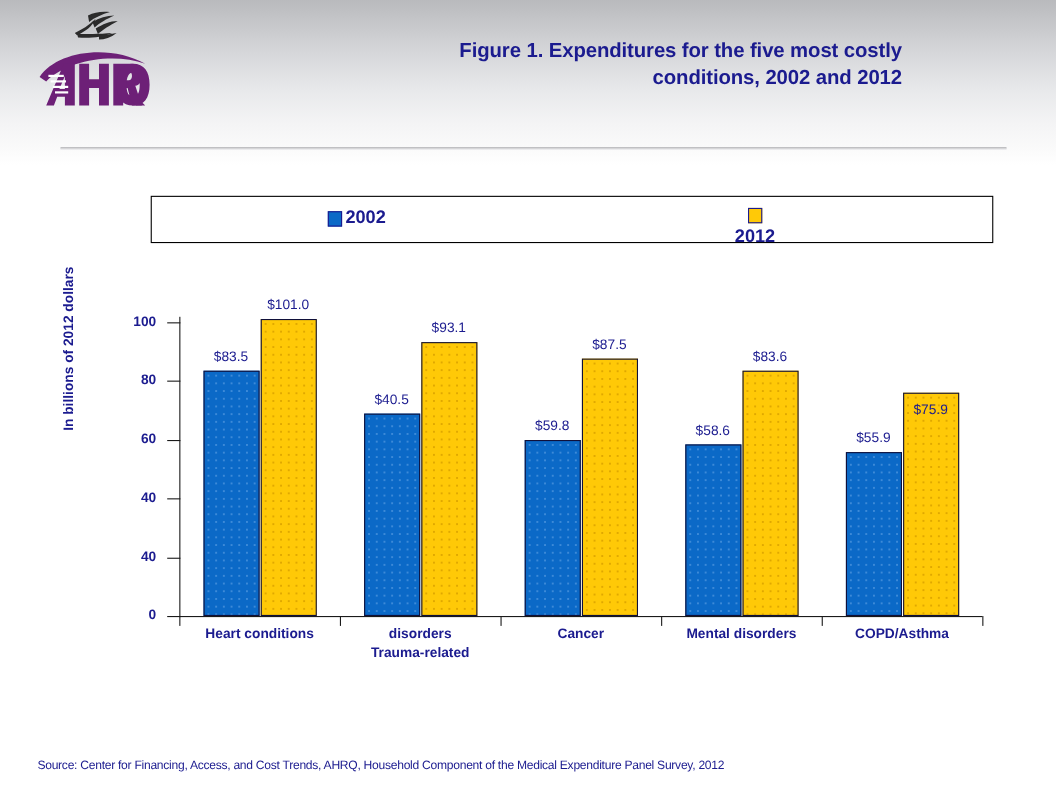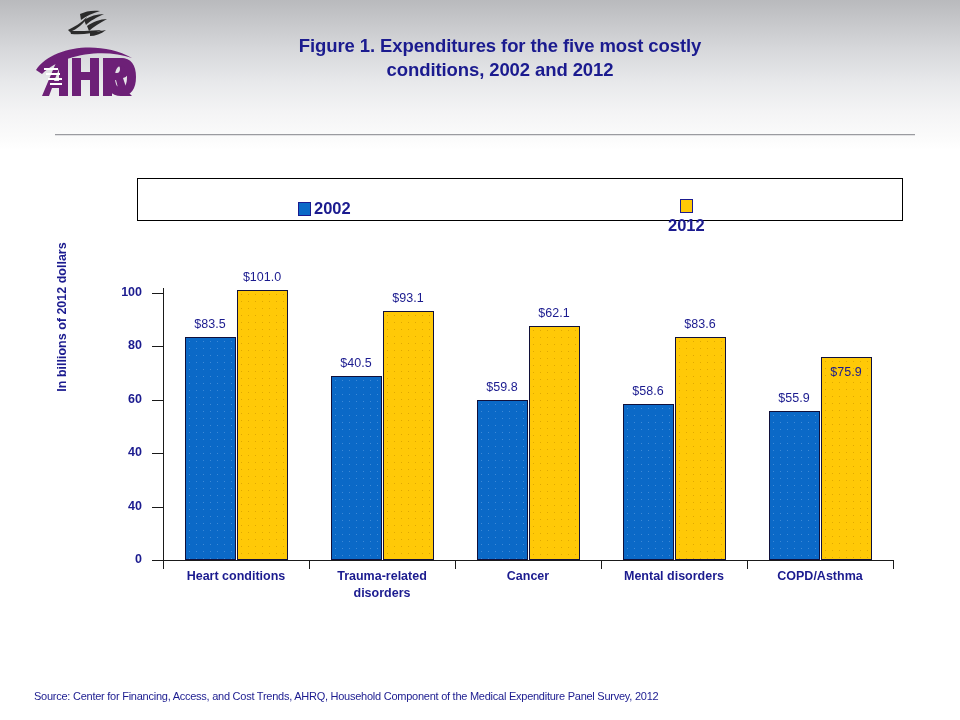--- a/index.html
+++ b/index.html
@@ -44,21 +44,21 @@
   #ahrq-wordmark {
     position: absolute;
     left: 0px; top: 38px;
   }
 
   
   #chart-title {
     position: absolute;
     left: 180px; top: 34px;
     width: 640px;
-    text-align: center;
+    text-align: right;
     color: #1b1b8f;
     font-size: 18.5px;
     font-weight: bold;
     line-height: 24px;
     letter-spacing: -0.1px;
   }
   #chart-title .t-line { display: block; }
 
   
   #divider {
@@ -73,21 +73,21 @@
   #legend-box {
     position: absolute;
     left: 137px; top: 178px;
     width: 766px; height: 43px;
     background: #ffffff;
     border: 1px solid #000000;
     box-sizing: border-box;
   }
   .legend-entry {
     position: absolute;
-    top: 20px;
+    top: 10px;
     display: flex;
     align-items: center;
     gap: 3px;
   }
   #legend-entry-2002 { left: 160px; }
   #legend-entry-2012 { left: 530px; flex-direction: column; }
   .legend-swatch {
     width: 13px; height: 14px;
     border: 1px solid #1b1b8f;
     box-sizing: border-box;
@@ -286,37 +286,37 @@
       <div class="bar-value" style="left: 170px; top: 317.055px;">$83.5</div>
       <div class="bar s2012" style="left: 236.5px; width: 51px; top: 290.33px; height: 269.67px;"></div>
       <div class="bar-value" style="left: 222px; top: 270.33px;">$101.0</div>
       <div class="bar s2002" style="left: 330.5px; width: 51px; top: 376.037px; height: 183.963px;"></div>
       <div class="bar-value" style="left: 316px; top: 356.037px;">$40.5</div>
       <div class="bar s2012" style="left: 382.5px; width: 51px; top: 311.423px; height: 248.577px;"></div>
       <div class="bar-value" style="left: 368px; top: 291.423px;">$93.1</div>
       <div class="bar s2002" style="left: 476.5px; width: 51px; top: 400.334px; height: 159.666px;"></div>
       <div class="bar-value" style="left: 462px; top: 380.334px;">$59.8</div>
       <div class="bar s2012" style="left: 528.5px; width: 51px; top: 326.375px; height: 233.625px;"></div>
-      <div class="bar-value" style="left: 514px; top: 306.375px;">$62.1</div>
+      <div class="bar-value" style="left: 514px; top: 306.375px;">$87.5</div>
       <div class="bar s2002" style="left: 622.5px; width: 51px; top: 403.538px; height: 156.462px;"></div>
       <div class="bar-value" style="left: 608px; top: 383.538px;">$58.6</div>
       <div class="bar s2012" style="left: 674.5px; width: 51px; top: 336.788px; height: 223.212px;"></div>
       <div class="bar-value" style="left: 660px; top: 316.788px;">$83.6</div>
       <div class="bar s2002" style="left: 768.5px; width: 51px; top: 410.747px; height: 149.253px;"></div>
       <div class="bar-value" style="left: 754px; top: 390.747px;">$55.9</div>
       <div class="bar s2012" style="left: 820.5px; width: 51px; top: 357.347px; height: 202.653px;"></div>
       <div class="bar-value" style="left: 806px; top: 337.347px; margin-top: 28px;">$75.9</div>
     </div>
   <div id="cat-labels">
       <div class="cat-label" style="left: 141px;">
         <div>Heart conditions</div>
       </div>
       <div class="cat-label" style="left: 287px;">
+        <div>disorders</div>
         <div>Trauma-related</div>
-        <div>disorders</div>
       </div>
       <div class="cat-label" style="left: 433px;">
         <div>Cancer</div>
       </div>
       <div class="cat-label" style="left: 579px;">
         <div>Mental disorders</div>
       </div>
       <div class="cat-label" style="left: 725px;">
         <div>COPD/Asthma</div>
       </div>

